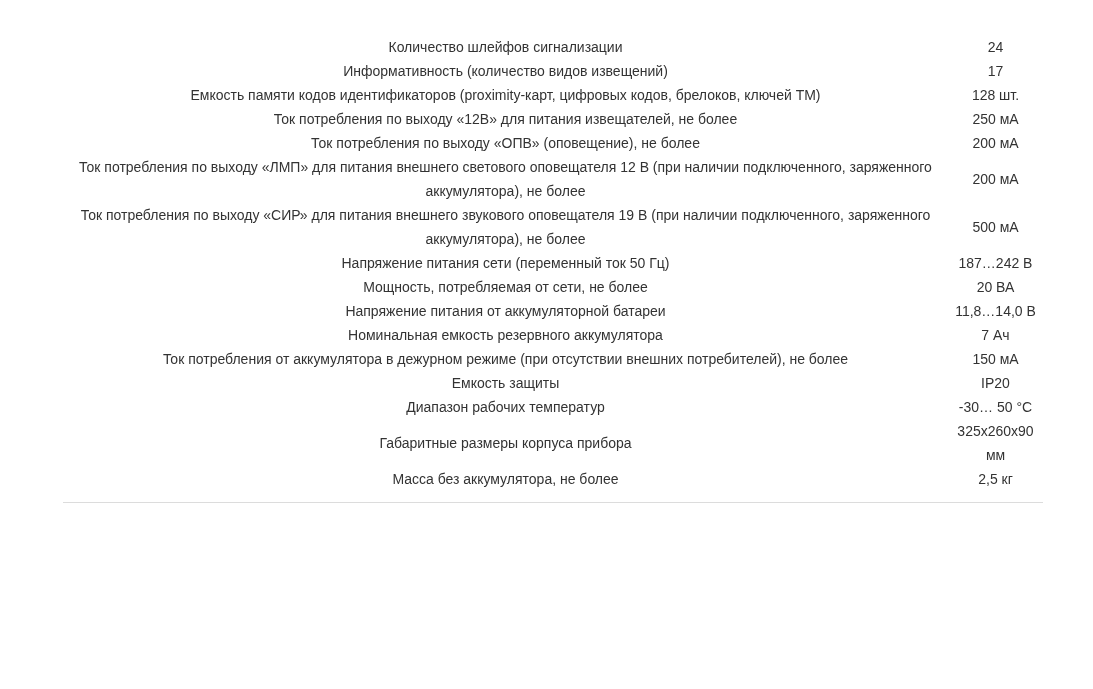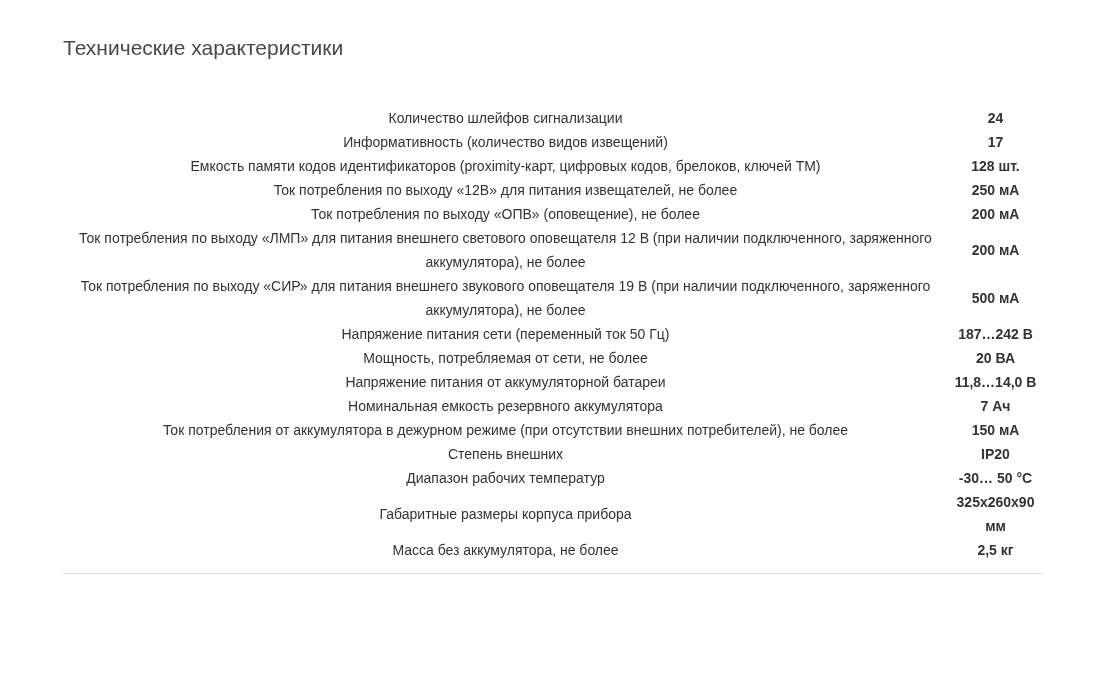--- a/index.html
+++ b/index.html
@@ -41,35 +41,33 @@
     border: none;
     text-align: center;
   }
   td.spec-label {
     width: 885px;
     padding-right: 14px;
     box-sizing: border-box;
   }
   td.spec-value {
     width: 95px;
-    font-weight: bold;
   }
   .divider {
     margin-top: 11px;
     border: none;
     border-top: 1px solid #dcdcdc;
     height: 0;
   }
 </style>
 </head>
 <body>
 
 <div class="page">
   <div class="content">
-    <h1 class="section-title">Технические характеристики</h1>
 
     <table class="specs">
       <tbody>
   <tr>
     <td class="spec-label">Количество шлейфов сигнализации</td>
     <td class="spec-value">24</td>
   </tr>
 
   <tr>
     <td class="spec-label">Информативность (количество видов извещений)</td>
@@ -123,21 +121,21 @@
     <td class="spec-label">Номинальная емкость резервного аккумулятора</td>
     <td class="spec-value">7 Ач</td>
   </tr>
 
   <tr>
     <td class="spec-label">Ток потребления от аккумулятора в дежурном режиме (при отсутствии внешних потребителей), не более</td>
     <td class="spec-value">150 мА</td>
   </tr>
 
   <tr>
-    <td class="spec-label">Степень внешних</td>
+    <td class="spec-label">Емкость защиты</td>
     <td class="spec-value">IP20</td>
   </tr>
 
   <tr>
     <td class="spec-label">Диапазон рабочих температур</td>
     <td class="spec-value">-30… 50 °C</td>
   </tr>
 
   <tr>
     <td class="spec-label">Габаритные размеры корпуса прибора</td>

